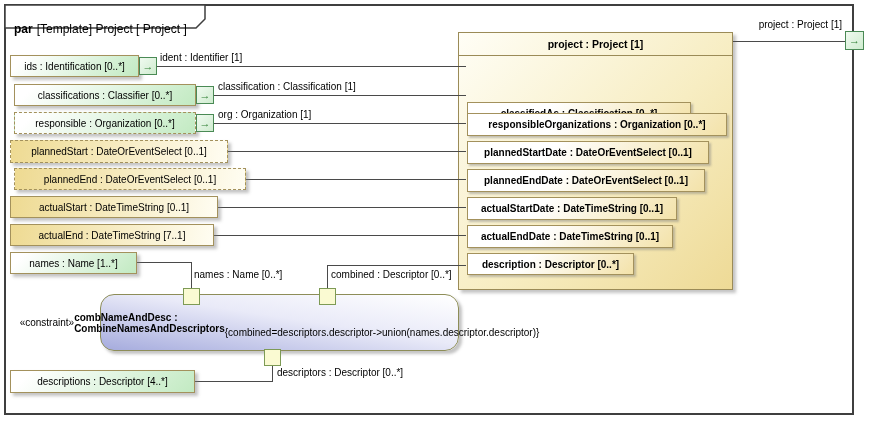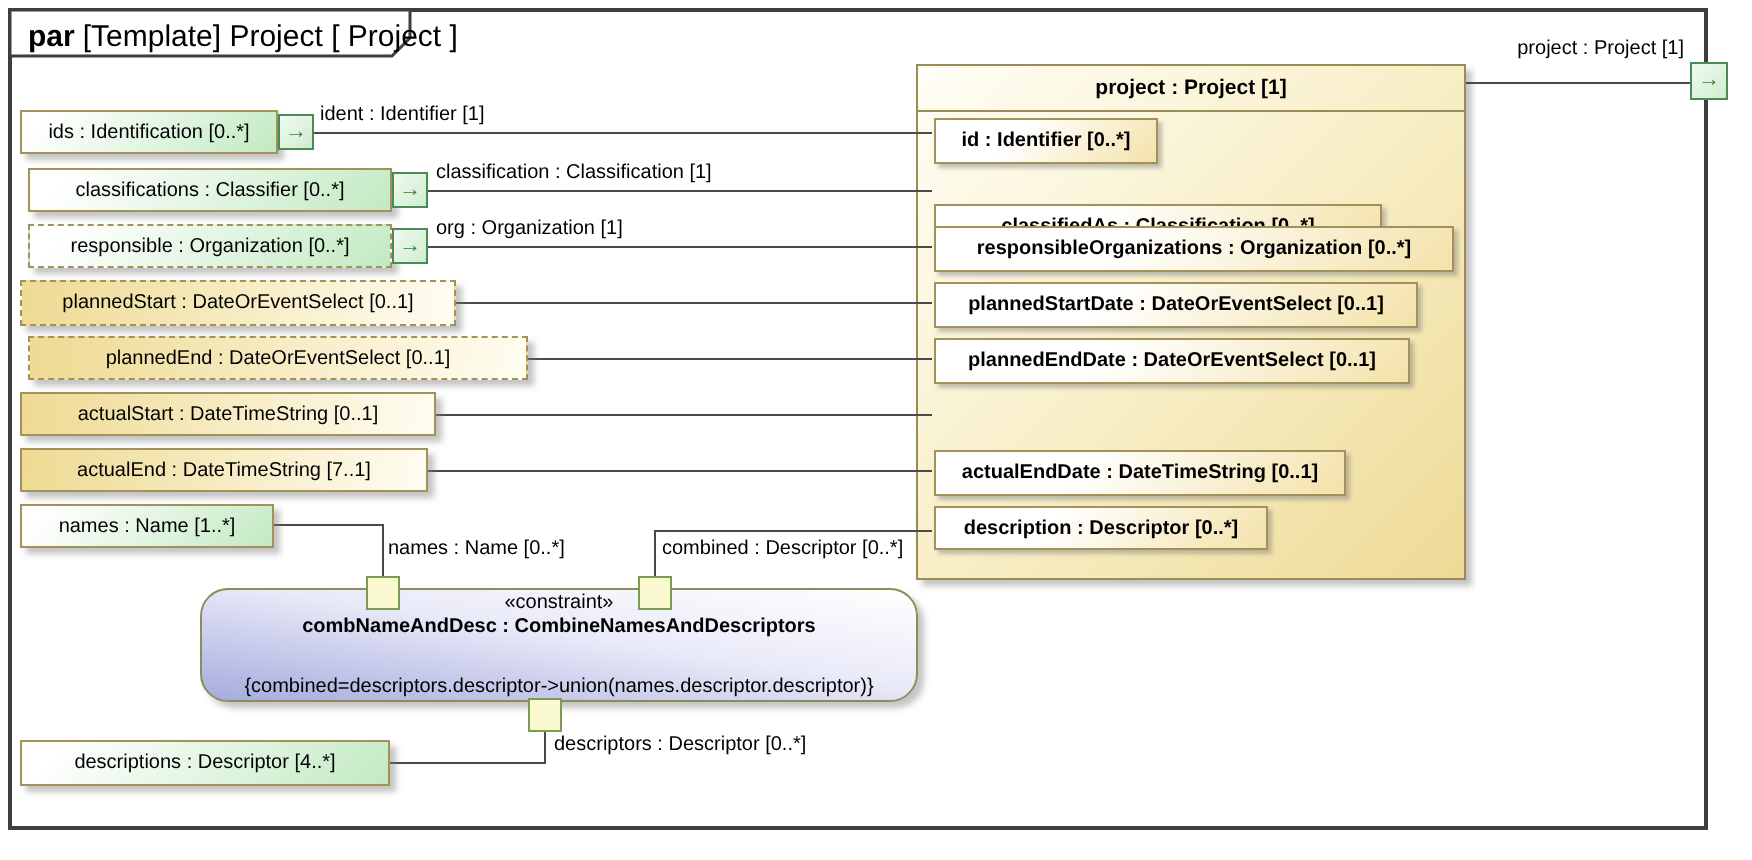--- a/index.html
+++ b/index.html
@@ -1,21 +1,21 @@
 <!DOCTYPE html>
 <html><head>
 <meta charset="utf-8">
 <style>
   html,body{margin:0;padding:0;background:#ffffff;}
   body{width:876px;height:430px;position:relative;overflow:hidden;
        font-family:"Liberation Sans","DejaVu Sans",sans-serif;color:#000;}
   .frame{position:absolute;left:4px;top:4px;width:850px;height:411px;
          border:2px solid #3f3f3f;box-sizing:border-box;background:#fff;}
   .tab-svg{position:absolute;left:4px;top:4px;z-index:5;}
-  .tab-text{position:absolute;left:14px;top:10px;font-size:15px;z-index:6;white-space:nowrap;}
+  .tab-text{position:absolute;left:14px;top:22px;font-size:12px;z-index:6;white-space:nowrap;}
   .tab-text .kw{font-weight:bold;margin-right:4px;}
   .box{position:absolute;border:1px solid #a3915c;box-sizing:border-box;
        display:flex;align-items:center;justify-content:center;
        font-size:10px;font-weight:normal;white-space:nowrap;
        box-shadow:3px 3px 3px rgba(125,125,125,0.45);z-index:3;}
   .green{background:linear-gradient(135deg,#ffffff 10%,#c2eac2 100%);}
   .lyellow{background:linear-gradient(100deg,#eeda92 0%,#fffdf2 100%);}
   .dashed{border-style:dashed;}
   .project{position:absolute;left:458px;top:32px;width:275px;height:258px;
            border:1px solid #9b8b57;box-sizing:border-box;z-index:1;
@@ -25,21 +25,21 @@
                   align-items:center;justify-content:center;font-size:10.5px;font-weight:bold;}
   .part{position:absolute;border:1px solid #a3915c;box-sizing:border-box;
         display:flex;align-items:center;justify-content:center;
         font-size:10px;font-weight:bold;white-space:nowrap;
         background:linear-gradient(135deg,#ffffff 35%,#f3e2a9 100%);
         box-shadow:2px 2px 2px rgba(125,125,125,0.45);}
   .constraint{position:absolute;left:100px;top:294px;width:359px;height:57px;
               border:1px solid #8d8d58;border-radius:14px;box-sizing:border-box;
               background:linear-gradient(to top right,#a5abdd 0%,#e9eaf8 55%,#ffffff 100%);
               box-shadow:3px 3px 3px rgba(125,125,125,0.45);z-index:3;
-              display:flex;flex-direction:column;align-items:center;justify-content:center;}
+              display:flex;flex-direction:row;align-items:center;justify-content:center;}
   .c-stereo{font-size:10px;}
   .c-name{font-size:10px;font-weight:bold;margin-top:1px;}
   .c-expr{font-size:10px;margin-top:19px;white-space:nowrap;}
   .hline,.vline{position:absolute;background:#4a4a4a;z-index:2;}
   .hline{height:1px;} .vline{width:1px;}
   .lbl{position:absolute;font-size:10px;white-space:nowrap;z-index:4;background:transparent;}
   .port{position:absolute;box-sizing:border-box;z-index:4;
         display:flex;align-items:center;justify-content:center;}
   .gport{width:18px;height:18px;border:1.5px solid #4a8a55;color:#2e7d32;
          background:linear-gradient(135deg,#f0faf0,#cfeccf);font-size:11px;line-height:1;}
@@ -50,34 +50,34 @@
 
 <div class="frame"></div>
 
 <svg class="tab-svg" width="210" height="26">
   <polygon points="1,1 201,1 201,15 192,24 1,24" fill="#ffffff" stroke="#3f3f3f" stroke-width="1.5"></polygon>
 </svg>
 <div class="tab-text"><span class="kw">par</span><span>[Template] Project [ Project ]</span></div>
 
 <div class="project">
   <div class="project-header">project : Project [1]</div>
-  <div class="part" style="left:8px;top:26px;width:112px;height:23px">
-      <span>id : Identifier [0..*]</span>
-    </div>
   <div class="part" style="left:8px;top:69px;width:224px;height:23px">
       <span>classifiedAs : Classification [0..*]</span>
     </div>
   <div class="part dashed" style="left:8px;top:80px;width:260px;height:23px">
       <span>responsibleOrganizations : Organization [0..*]</span>
     </div>
   <div class="part dashed" style="left:8px;top:108px;width:242px;height:23px">
       <span>plannedStartDate : DateOrEventSelect [0..1]</span>
     </div>
   <div class="part dashed" style="left:8px;top:136px;width:238px;height:23px">
       <span>plannedEndDate : DateOrEventSelect [0..1]</span>
+    </div>
+  <div class="part" style="left:8px;top:164px;width:210px;height:23px">
+      <span>actualStartDate : DateTimeString [0..1]</span>
     </div>
   <div class="part" style="left:8px;top:192px;width:206px;height:23px">
       <span>actualEndDate : DateTimeString [0..1]</span>
     </div>
   <div class="part" style="left:8px;top:220px;width:167px;height:22px">
       <span>description : Descriptor [0..*]</span>
     </div>
 </div>
 
 <div class="hline" style="left:157px;top:66px;width:309px"></div>
@@ -100,21 +100,21 @@
   </div>
 <div class="box green" style="left:14px;top:84px;width:182px;height:22px">
     <span>classifications : Classifier [0..*]</span>
   </div>
 <div class="box green dashed" style="left:14px;top:112px;width:182px;height:22px">
     <span>responsible : Organization [0..*]</span>
   </div>
 <div class="box lyellow dashed" style="left:10px;top:140px;width:218px;height:23px">
     <span>plannedStart : DateOrEventSelect [0..1]</span>
   </div>
-<div class="box lyellow dashed" style="left:14px;top:168px;width:250px;height:22px">
+<div class="box lyellow dashed" style="left:14px;top:168px;width:232px;height:22px">
     <span>plannedEnd : DateOrEventSelect [0..1]</span>
   </div>
 <div class="box lyellow" style="left:10px;top:196px;width:208px;height:22px">
     <span>actualStart : DateTimeString [0..1]</span>
   </div>
 <div class="box lyellow" style="left:10px;top:224px;width:204px;height:22px">
     <span>actualEnd : DateTimeString [7..1]</span>
   </div>
 <div class="box green" style="left:10px;top:252px;width:127px;height:22px">
     <span>names : Name [1..*]</span>

